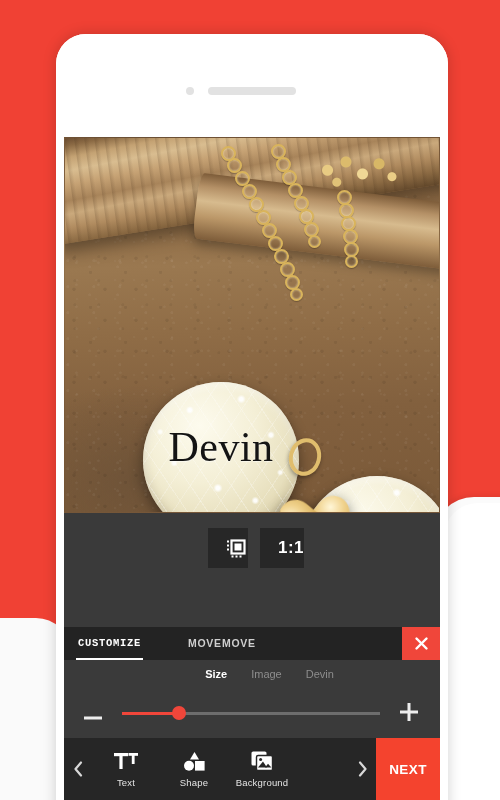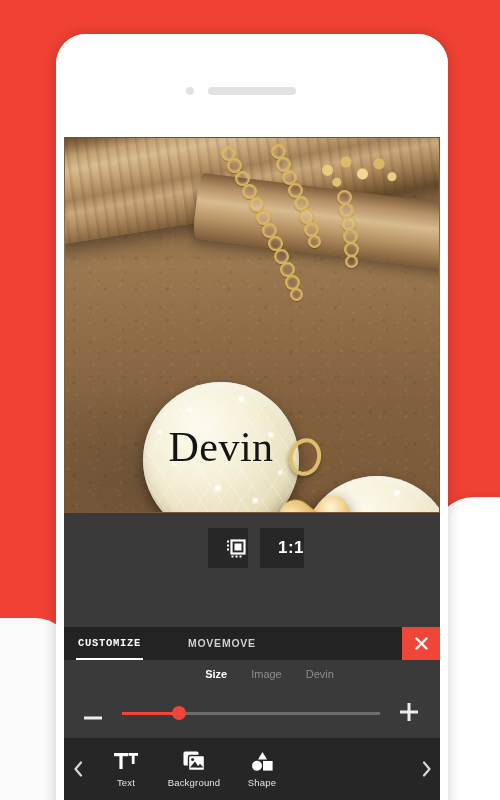--- a/index.html
+++ b/index.html
@@ -598,43 +598,46 @@
             <rect x="17.8" y="2" width="2.8" height="11" fill="#ffffff"></rect>
           </svg>
         </div>
         <div class="tool-label">Text</div>
       </div>
 
 
       <div class="tool">
         <div class="tool-icon">
           <svg width="23" height="21" viewBox="0 0 23 21">
+            <polygon points="11.5,1 16,8.5 7,8.5" fill="#ffffff"></polygon>
+            <circle cx="6" cy="14.8" r="5" fill="#ffffff"></circle>
+            <rect x="12" y="10" width="9.6" height="9.6" fill="#ffffff"></rect>
+          </svg>
+        </div>
+        <div class="tool-label">Shape</div>
+      </div>
+
+      <div class="tool">
+        <div class="tool-icon">
+          <svg width="23" height="21" viewBox="0 0 23 21">
             <rect x="0.5" y="0.5" width="15" height="14" rx="1.6" fill="#ffffff"></rect>
             <rect x="5.5" y="4.5" width="16" height="15" rx="1.6" fill="#ffffff" stroke="#262626" stroke-width="1.4"></rect>
             <circle cx="9.6" cy="8.6" r="1.5" fill="#262626"></circle>
             <polygon points="7,16.5 12,10.5 16,16.5" fill="#262626"></polygon>
             <polygon points="14,16.5 17,12.8 20.4,16.5" fill="#262626"></polygon>
           </svg>
         </div>
         <div class="tool-label">Background</div>
       </div>
-
-      <div class="tool">
-        <div class="tool-icon">
-          <svg width="23" height="21" viewBox="0 0 23 21">
-            <polygon points="11.5,1 16,8.5 7,8.5" fill="#ffffff"></polygon>
-            <circle cx="6" cy="14.8" r="5" fill="#ffffff"></circle>
-            <rect x="12" y="10" width="9.6" height="9.6" fill="#ffffff"></rect>
-          </svg>
-        </div>
-        <div class="tool-label">Shape</div>
-      </div>
     </div>
 
     <div class="arrow">
       <svg width="11" height="16" viewBox="0 0 11 16">
         <polyline points="3,1.5 8.5,8 3,14.5" fill="none" stroke="#d8d8d8" stroke-width="2.2" stroke-linecap="round" stroke-linejoin="round"></polyline>
       </svg>
     </div>
 
+    <div class="next-btn">
+      <span>NEXT</span>
+    </div>
   </div>
 
 </div>
 
 </body></html>

